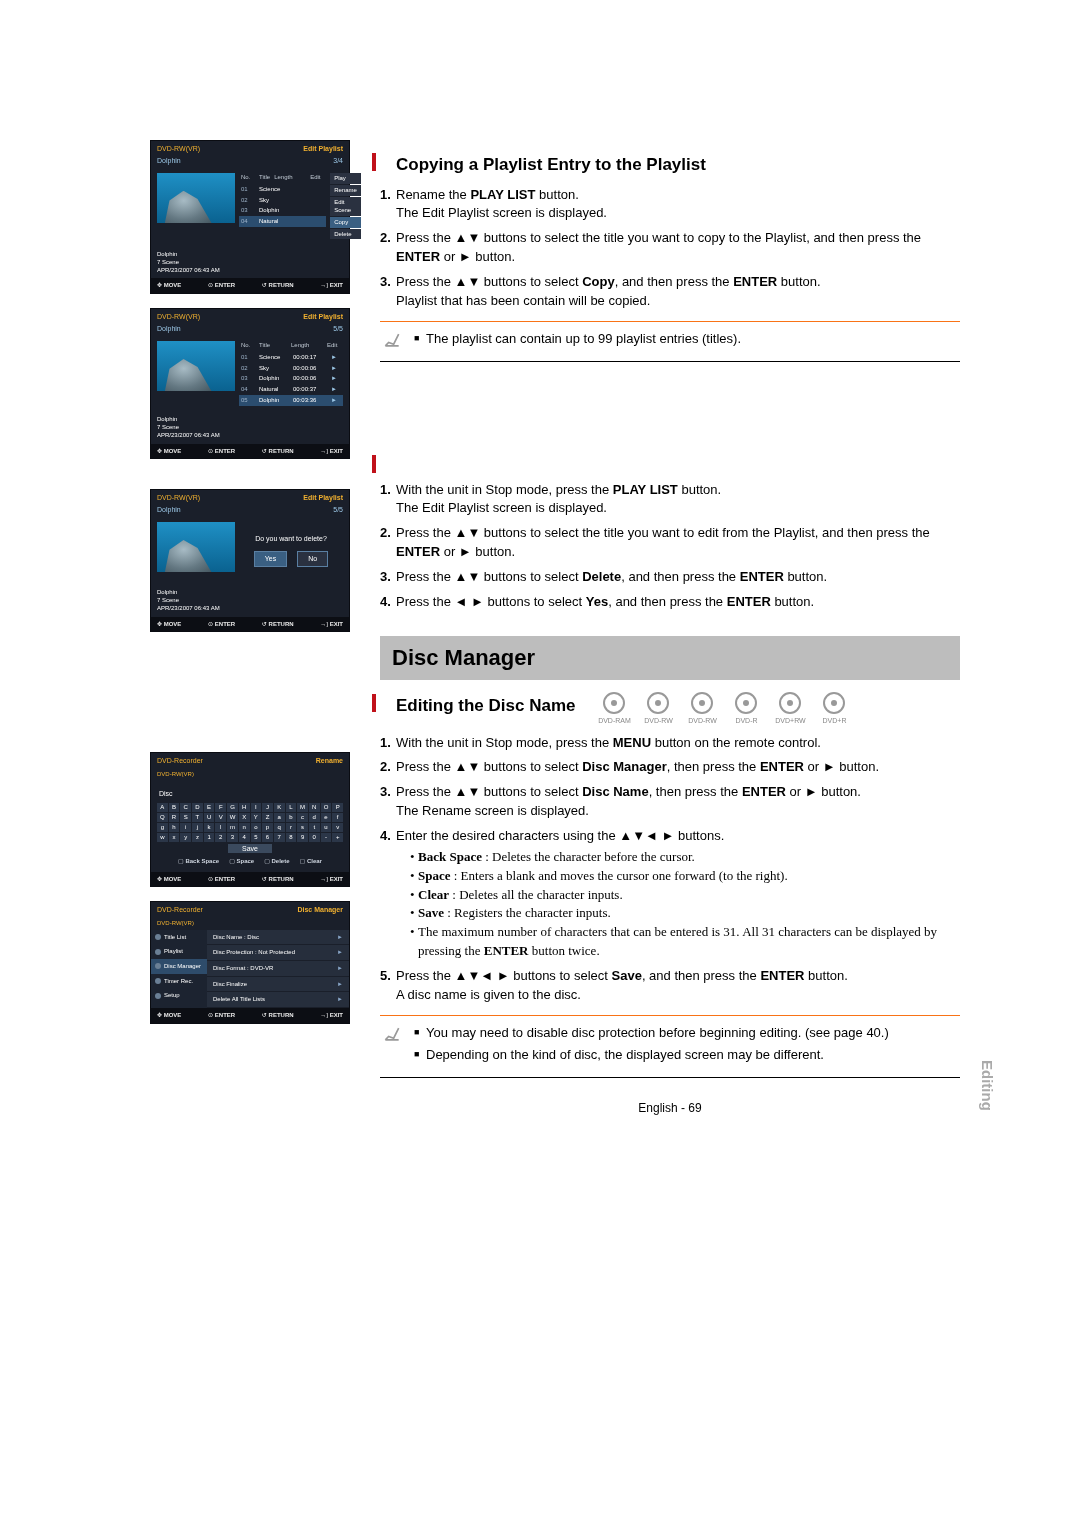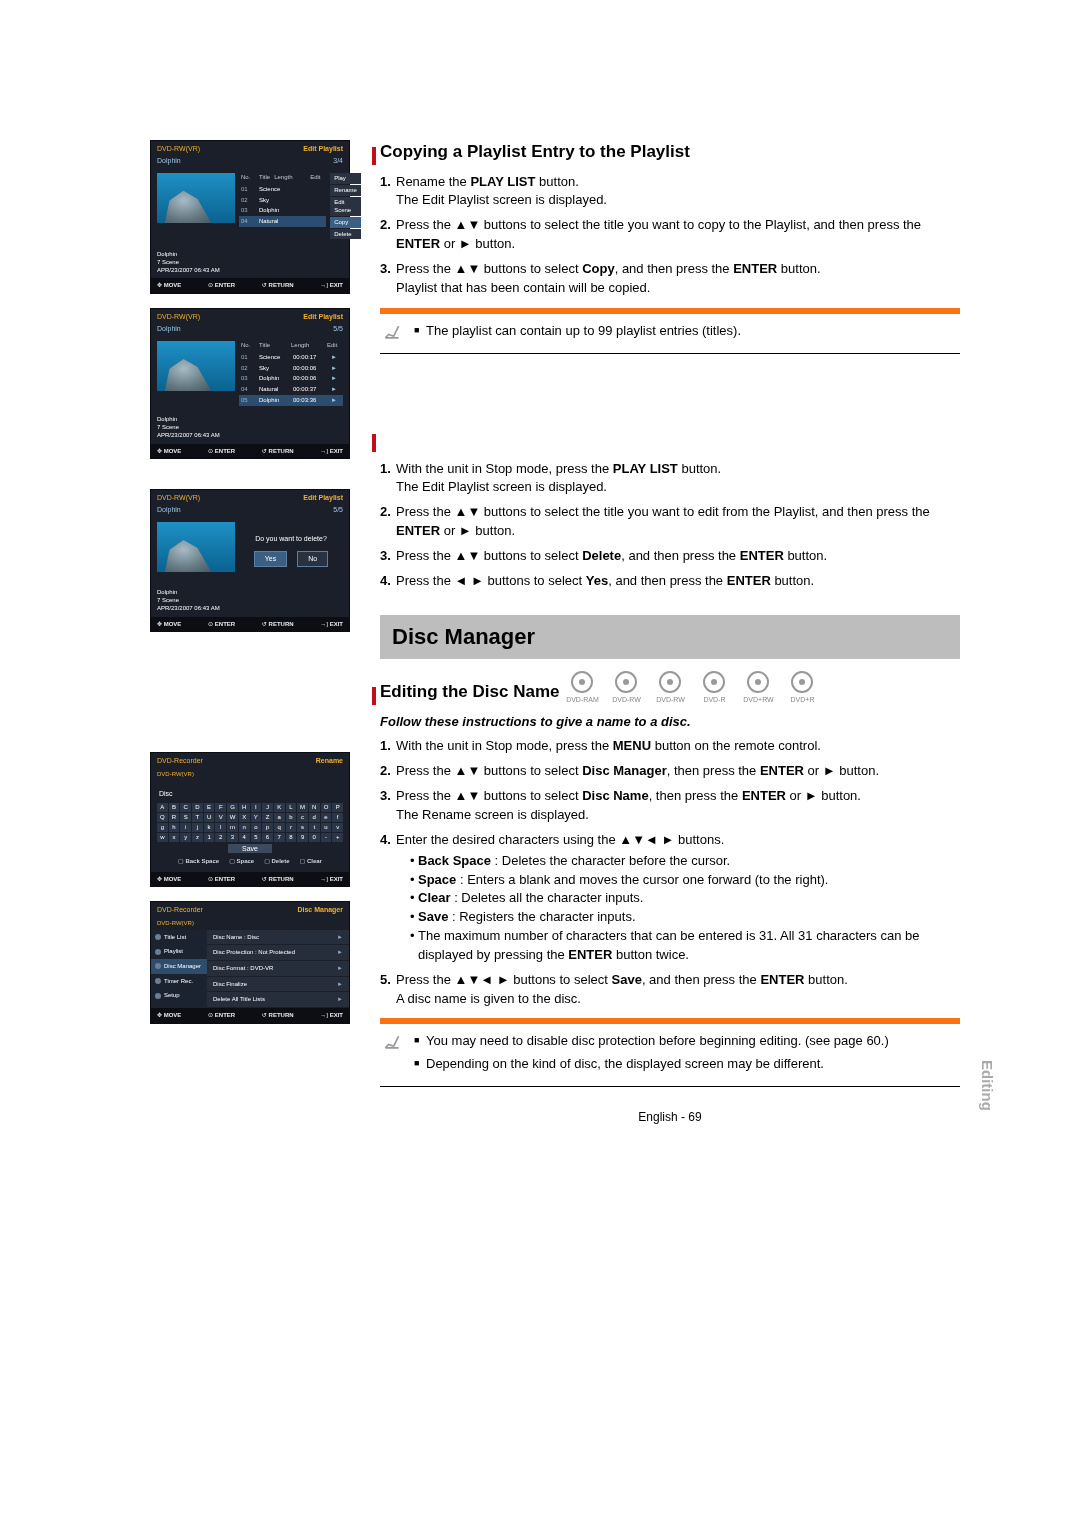--- a/index.html
+++ b/index.html
@@ -105,44 +105,44 @@
   .dm-left { width: 56px; background: #1c2330; }
   .dm-left div { padding: 3px 4px; display: flex; align-items: center; gap: 3px; }
   .dm-left div.hl { background: #2e4c6b; }
   .dm-left .dot { width: 6px; height: 6px; border-radius: 50%; background: #6a7f95; display: inline-block; }
   .dm-right { flex: 1; background: #262e3c; }
   .dm-right div { padding: 3px 6px; display: flex; justify-content: space-between; border-bottom: 1px solid #1a1f2a; }
   .dm-right .arr { color: #89a7c8; }
 
   
   .section-bar {
-    display: flex; align-items: flex-end;
-    gap: 4px;
-    margin: 0 0 8px -8px;
+    display: flex; align-items: flex-start;
+    gap: 20px;
+    margin: 13px 0 8px -8px;
   }
   .red-bar { width: 4px; height: 18px; background: #c0111a; }
   .section-title { font-size: 17px; font-weight: bold; }
 
   .gray-bar {
     background: #bdbdbd;
     color: #000;
     font-size: 22px;
     font-weight: bold;
     padding: 6px 12px;
     margin: 24px 0 14px 0;
   }
 
   ol.steps { list-style: none; padding: 0; }
   ol.steps > li { margin-bottom: 6px; padding-left: 16px; position: relative; }
   ol.steps > li .num { position: absolute; left: 0; font-weight: bold; }
   .bold { font-weight: bold; }
   .ital { font-style: italic; font-weight: bold; }
 
   .note-box {
-    border-top: 6px solid #f97316;
+    border-top: 1px solid #f97316;
     border-bottom: 1px solid #000;
     padding: 8px 0 8px 34px;
     margin: 10px 0 0 0;
     position: relative;
   }
   .note-icon {
     position: absolute; left: 0; top: 8px;
     width: 24px; height: 20px; color: #8c8c8c;
   }
   .note-box ul { list-style: none; padding: 0; }
@@ -155,21 +155,21 @@
   }
   .badge .ring {
     width: 22px; height: 22px; border: 2px solid #999; border-radius: 50%;
     margin: 0 auto 2px auto; position: relative;
   }
   .badge .ring::after {
     content: ""; width: 6px; height: 6px; border-radius: 50%; background: #999;
     position: absolute; left: 50%; top: 50%; transform: translate(-50%,-50%);
   }
 
-  ul.bullets { list-style: none; padding: 0 0 0 14px; }
+  ul.bullets { list-style: none; padding: 0 0 0 14px; font-family: Liberation Serif, serif; }
   ul.bullets > li { position: relative; padding-left: 8px; }
   ul.bullets > li::before { content: "•"; position: absolute; left: 0; }
 
   .side-tab {
     position: absolute; right: 82px; top: 1060px;
     writing-mode: vertical-rl; text-orientation: mixed;
     font-size: 15px; font-weight: bold; color: #aaa;
   }
 
   .footer { text-align: center; font-size: 12px; margin-top: 22px; }
@@ -549,21 +549,20 @@
       <div class="disc-badges">
         <div class="badge"><div class="ring"></div><span>DVD-RAM</span></div>
         <div class="badge"><div class="ring"></div><span>DVD-RW</span></div>
         <div class="badge"><div class="ring"></div><span>DVD-RW</span></div>
         <div class="badge"><div class="ring"></div><span>DVD-R</span></div>
         <div class="badge"><div class="ring"></div><span>DVD+RW</span></div>
         <div class="badge"><div class="ring"></div><span>DVD+R</span></div>
       </div>
     </div>
 
-    <p class="ital" style="margin:6px 0;">Follow these instructions to give a name to a disc.</p>
 
     <ol class="steps">
       <li><span class="num">1.</span>
         <span>With the unit in Stop mode, press the </span><span class="bold">MENU</span><span> button on the remote control.</span>
       </li>
       <li><span class="num">2.</span>
         <span>Press the ▲▼ buttons to select </span><span class="bold">Disc Manager</span><span>, then press the </span><span class="bold">ENTER</span><span> or ► button.</span>
       </li>
       <li><span class="num">3.</span>
         <span>Press the ▲▼ buttons to select </span><span class="bold">Disc Name</span><span>, then press the </span><span class="bold">ENTER</span><span> or ► button.</span><br>
@@ -583,21 +582,21 @@
         <span>Press the ▲▼◄ ► buttons to select </span><span class="bold">Save</span><span>, and then press the </span><span class="bold">ENTER</span><span> button.</span><br>
         <span>A disc name is given to the disc.</span>
       </li>
     </ol>
 
     <div class="note-box">
       <svg class="note-icon" viewBox="0 0 24 24">
           <path fill="none" stroke="#999" stroke-width="2" d="M4 19l4-4 6 2L20 5M4 19h16"></path>
         </svg>
       <ul>
-        <li>You may need to disable disc protection before beginning editing. (see page 60.)</li>
+        <li>You may need to disable disc protection before beginning editing. (see page 40.)</li>
         <li>Depending on the kind of disc, the displayed screen may be different.</li>
       </ul>
     </div>
 
     <div class="footer">English - 69</div>
   </div>
 </div>
 
 <div class="side-tab">Editing</div>
 

